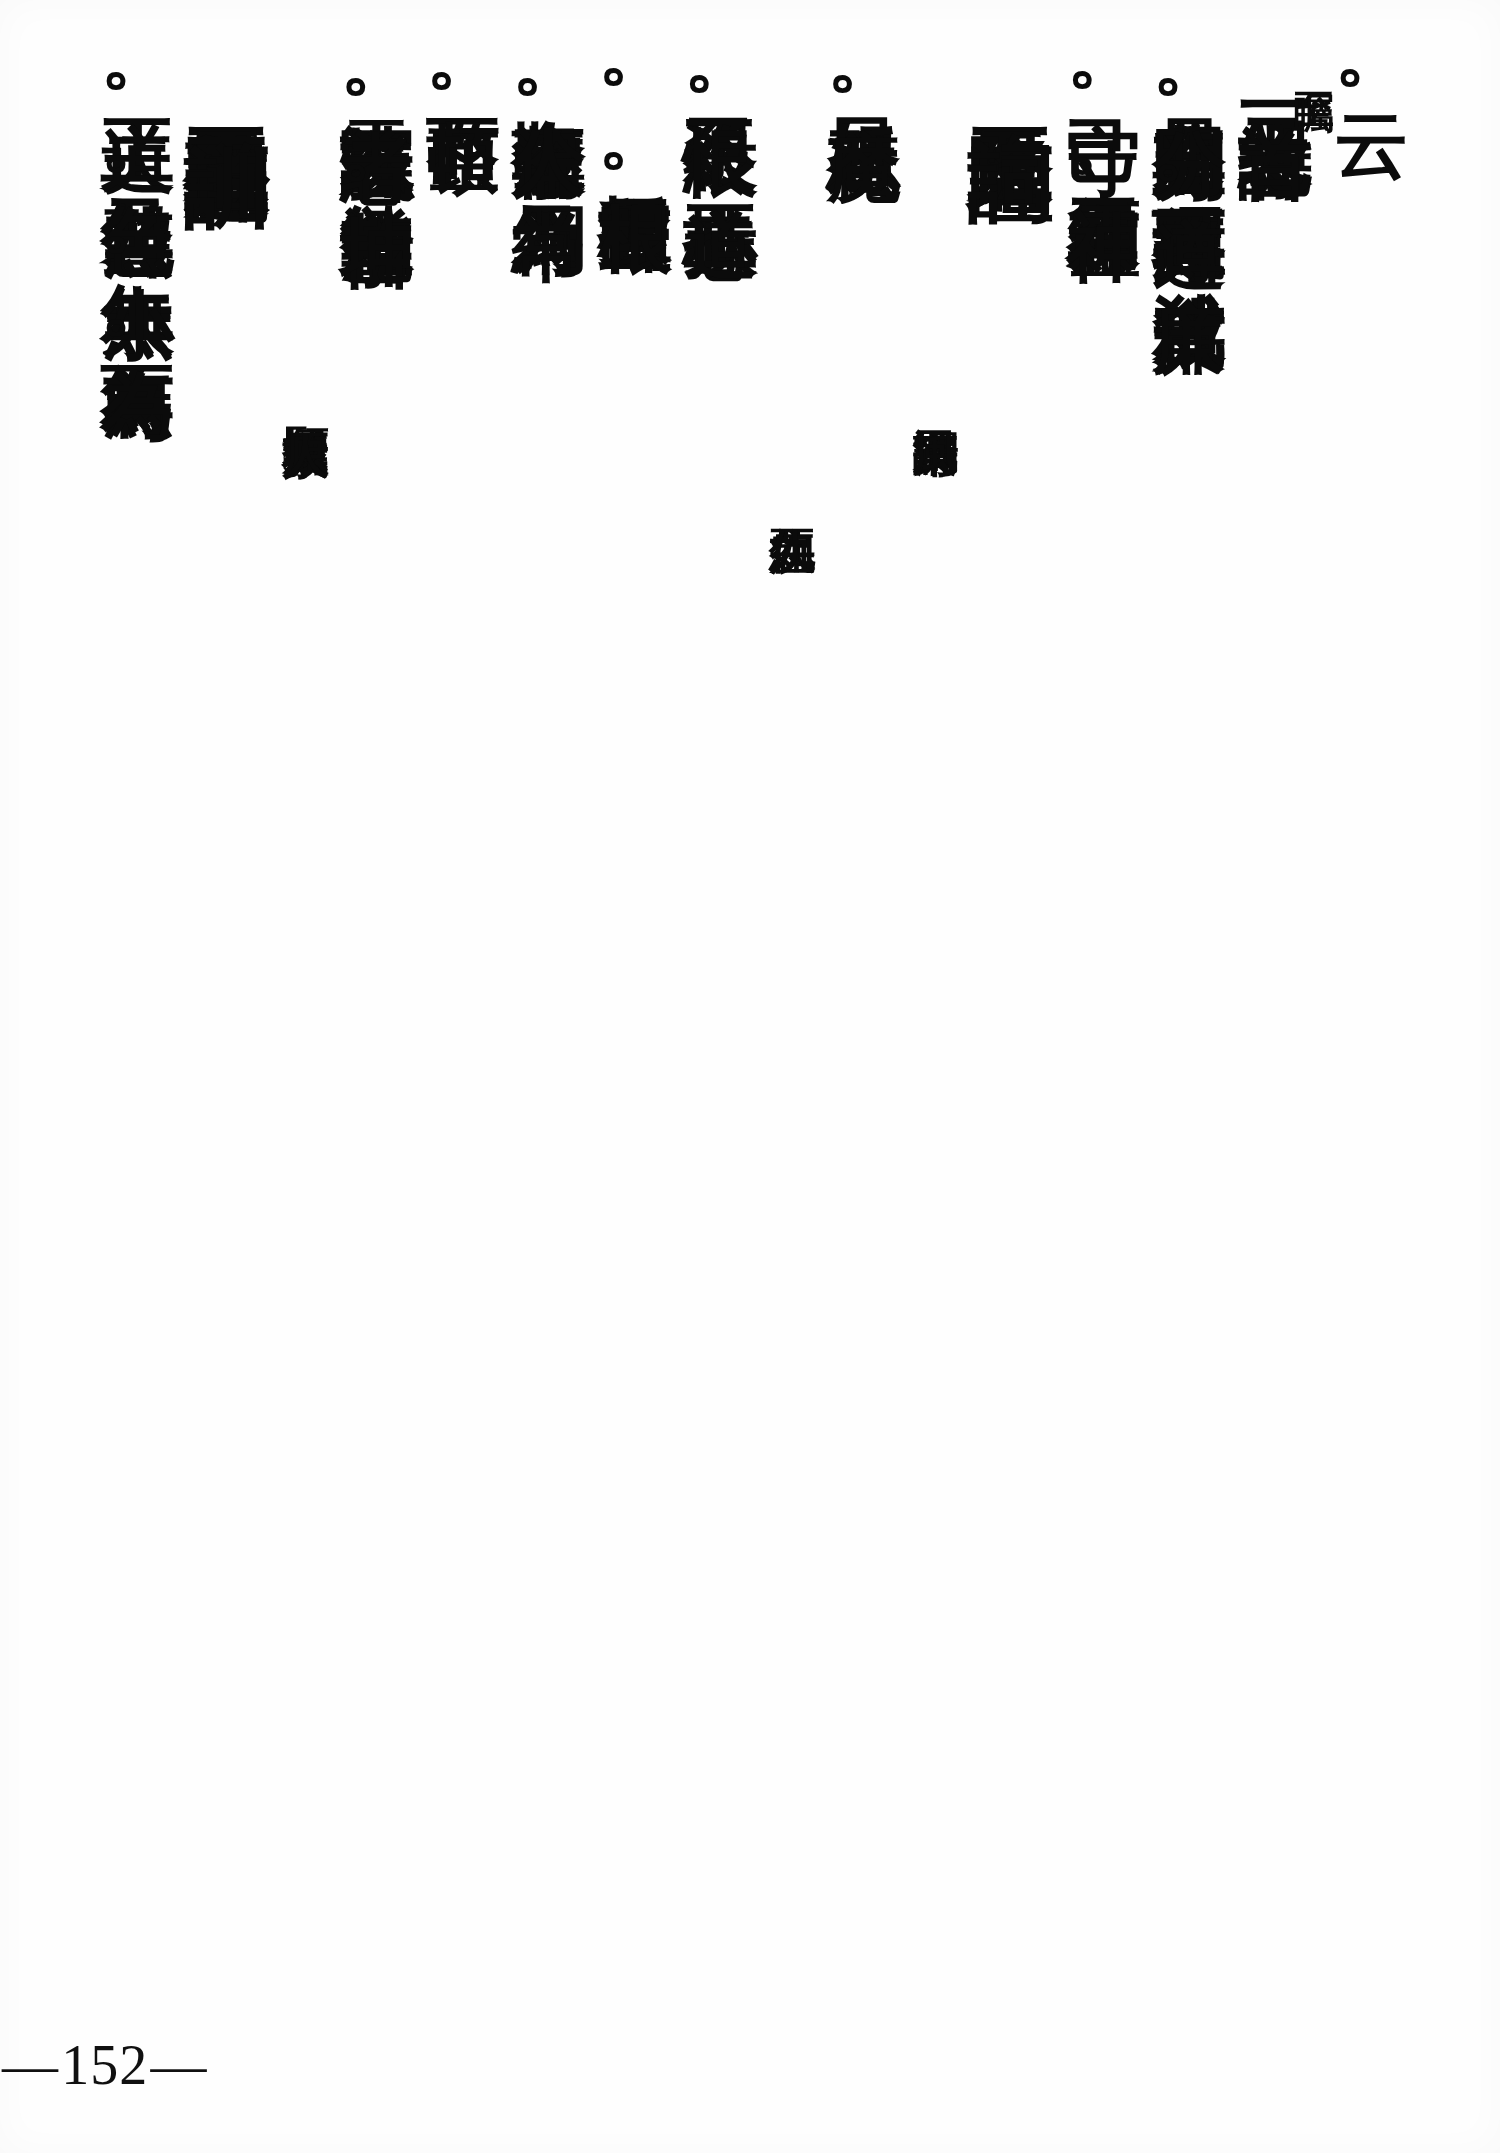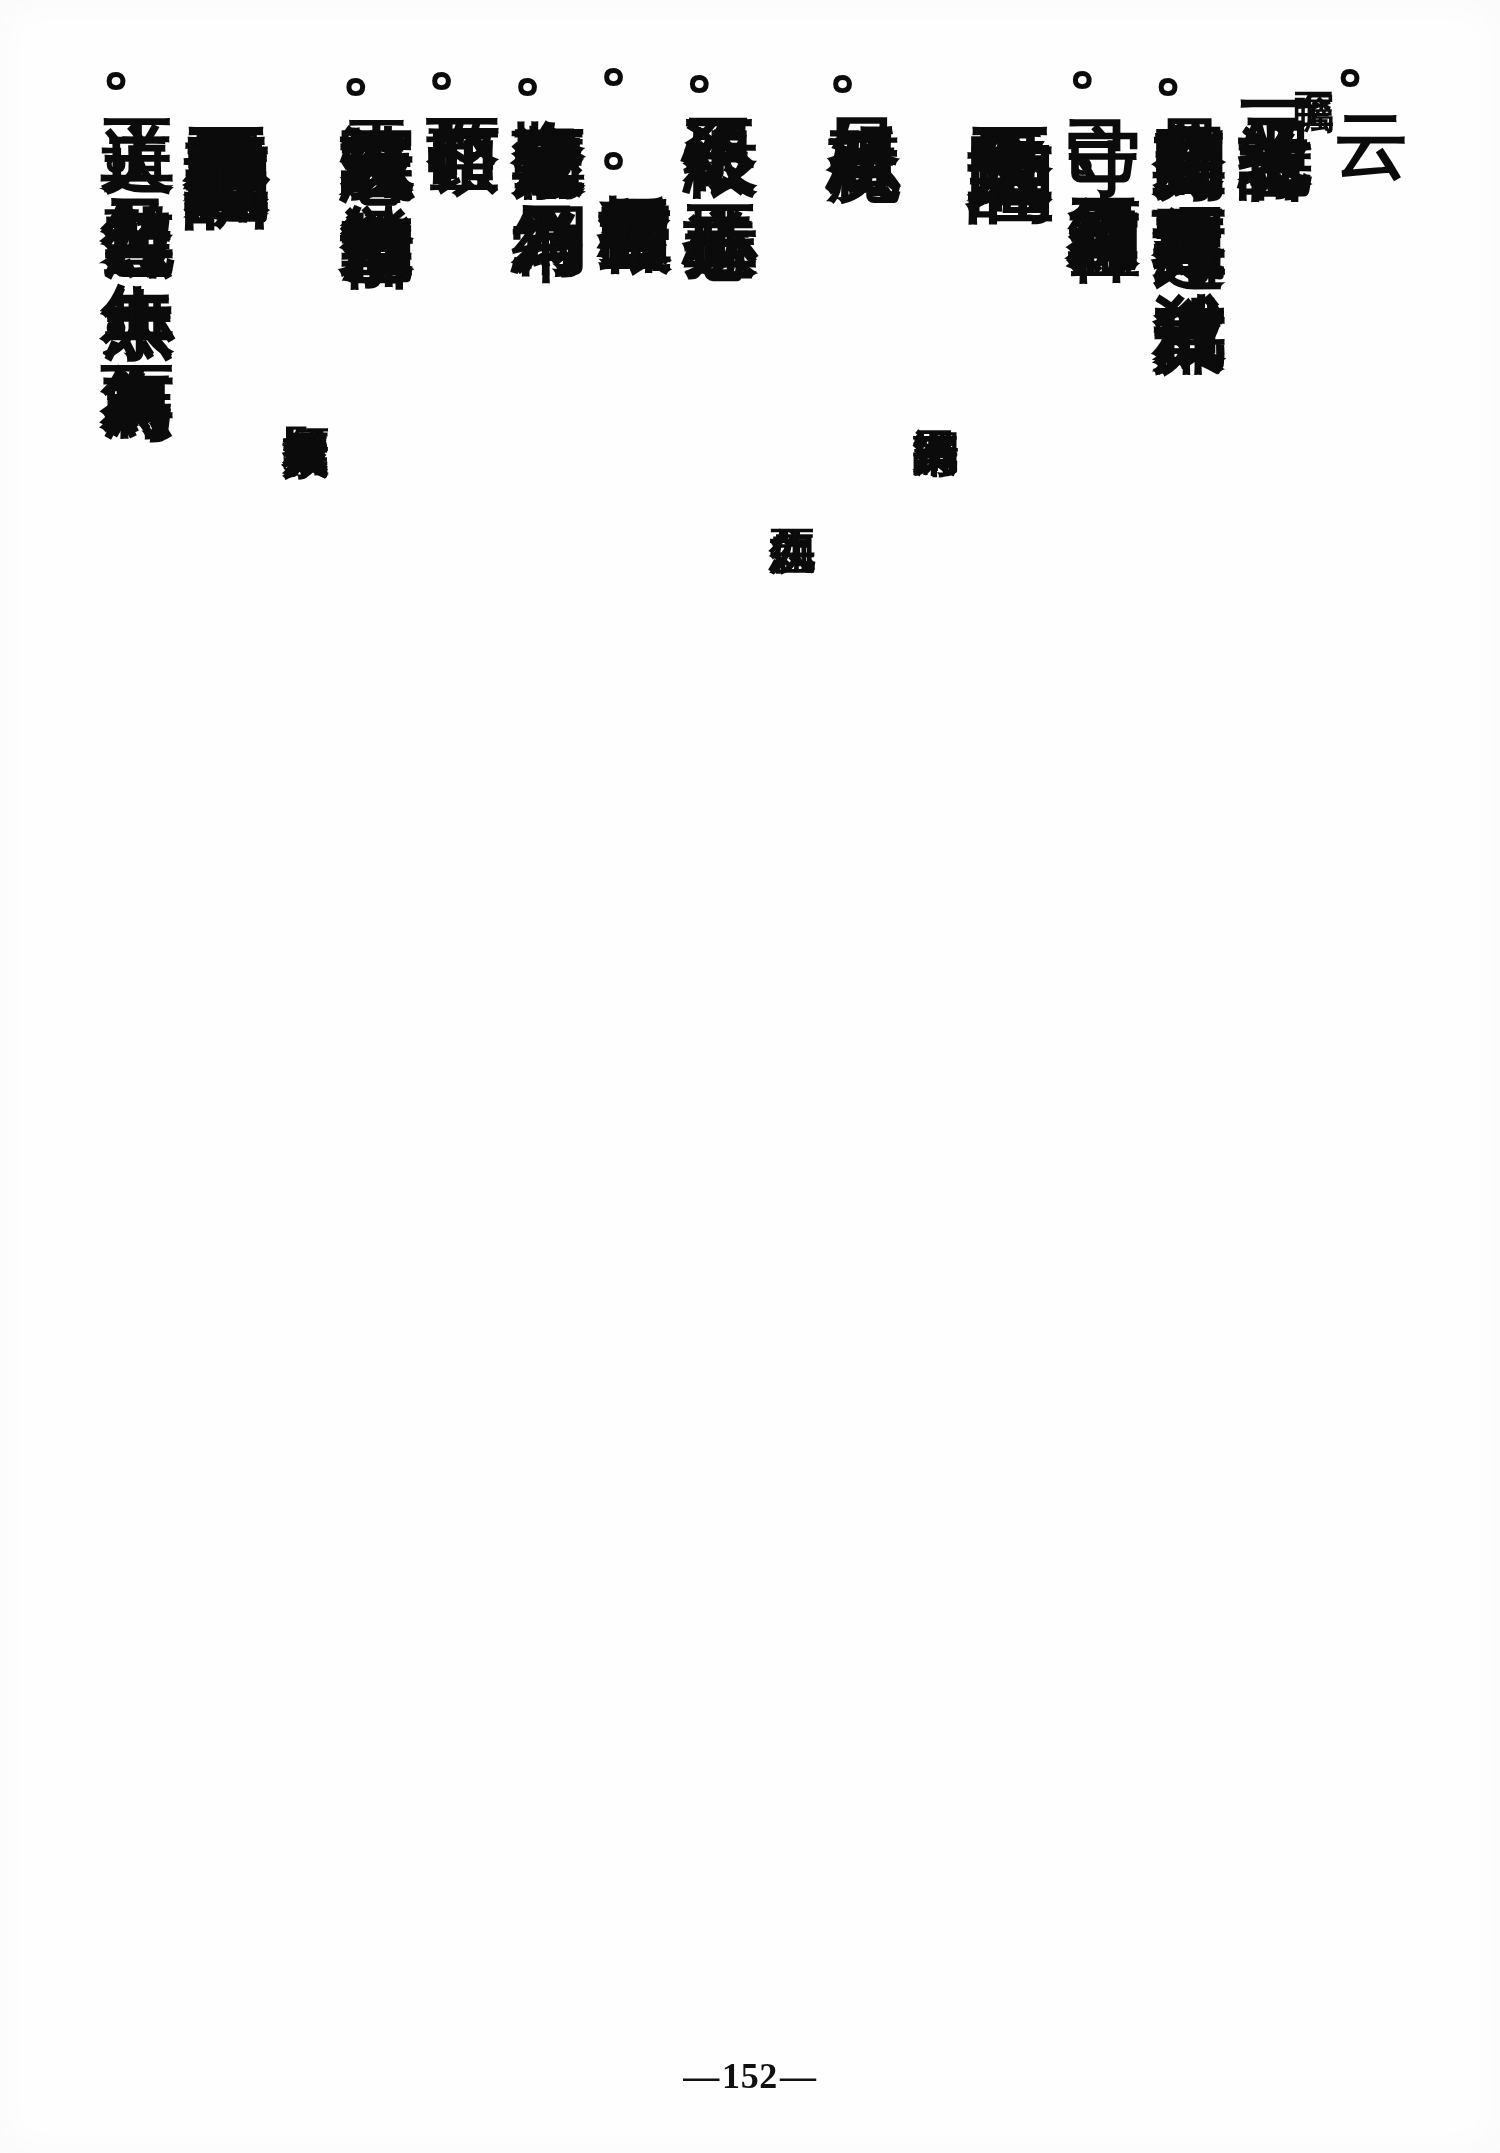--- a/index.html
+++ b/index.html
@@ -95,24 +95,24 @@
   .col .seg {
     display: block;
   }
 
   
   #footer {
     position: absolute;
     left: 0;
     right: 0;
     bottom: 56px;
-    text-align: center;
+    text-align: left;
     font-family: "Liberation Serif", serif;
-    font-size: 36px;
-    font-weight: 700;
+    font-size: 56px;
+    font-weight: 400;
     letter-spacing: 0.02em;
     color: #101010;
   }
 
   .dash {
     display: inline-block;
     padding: 0 2px;
   }
 </style>
 </head>

